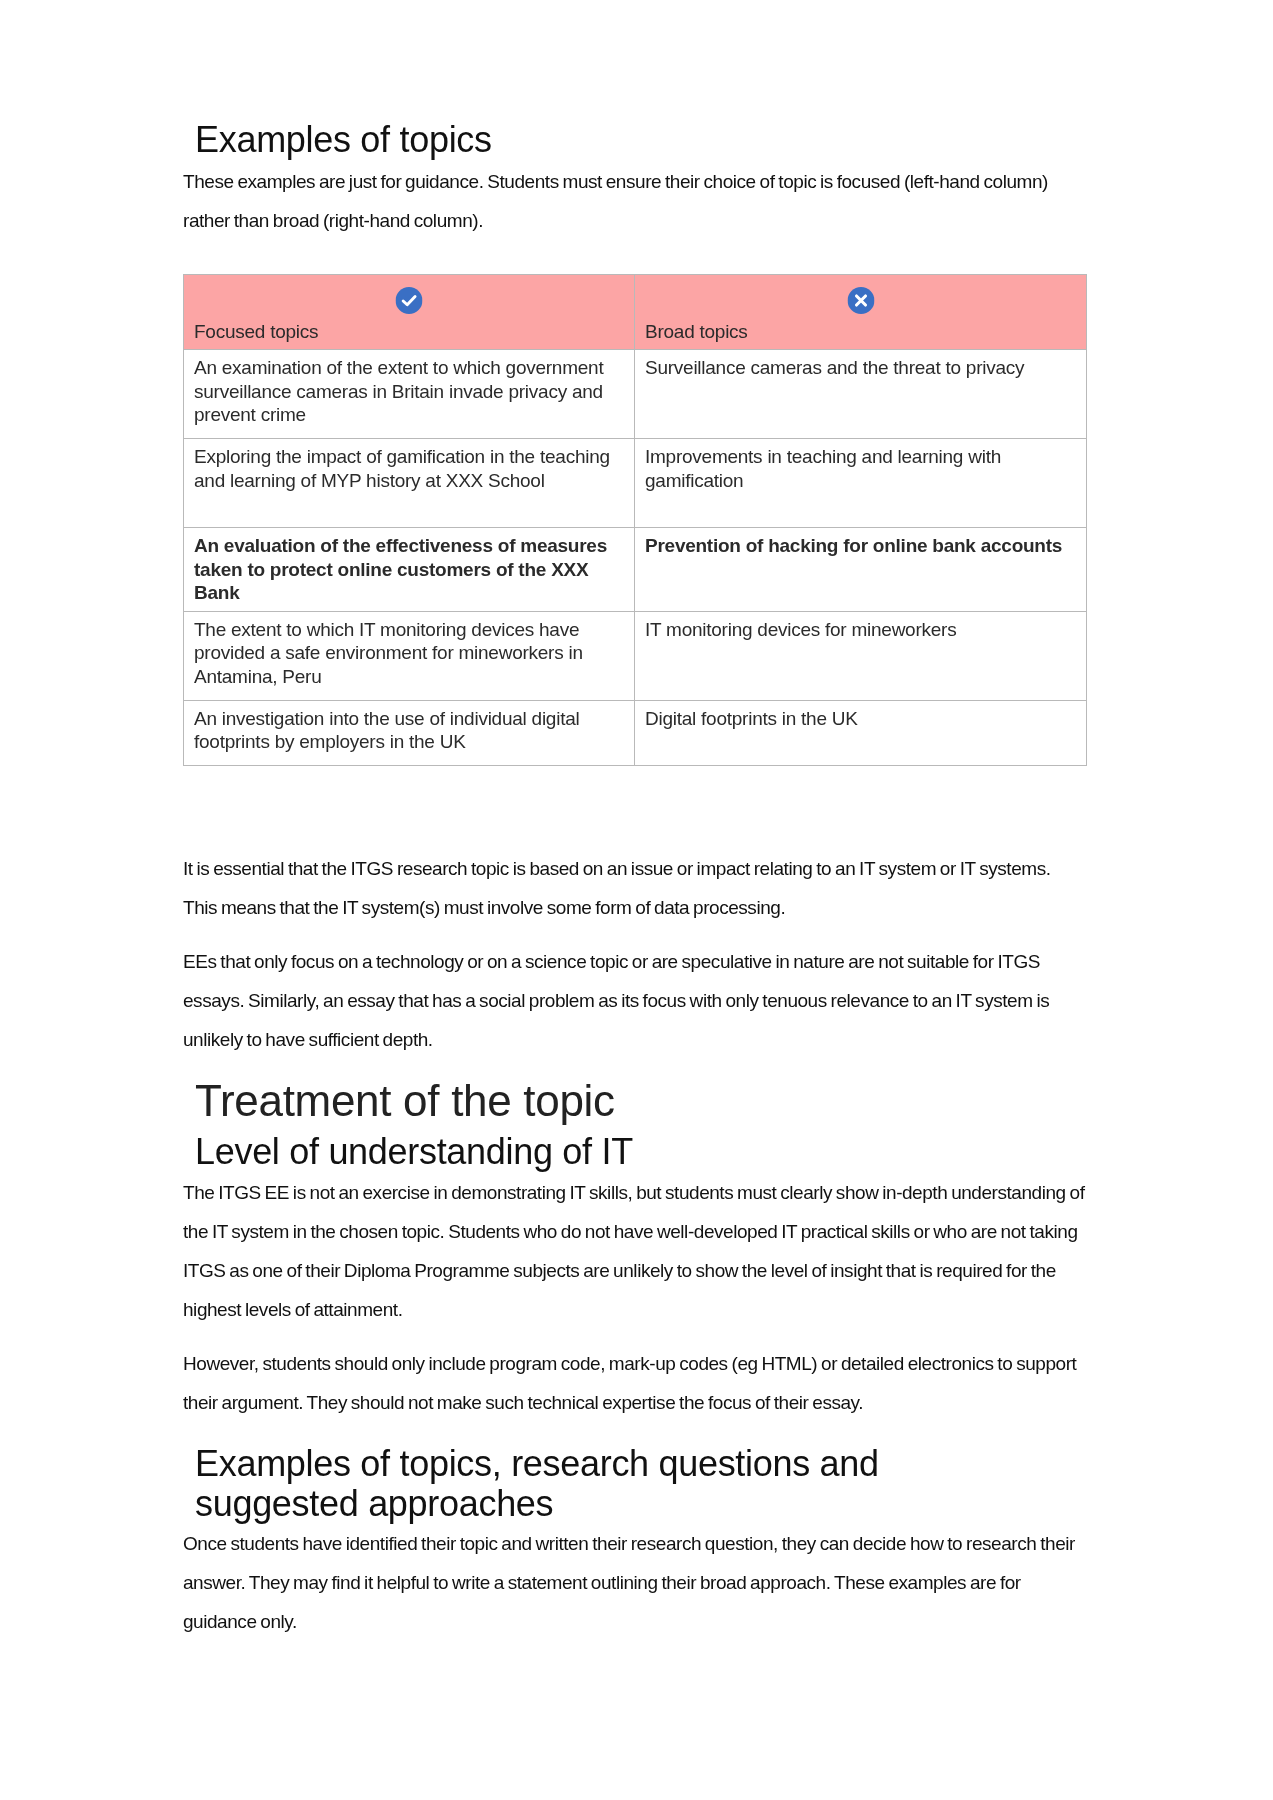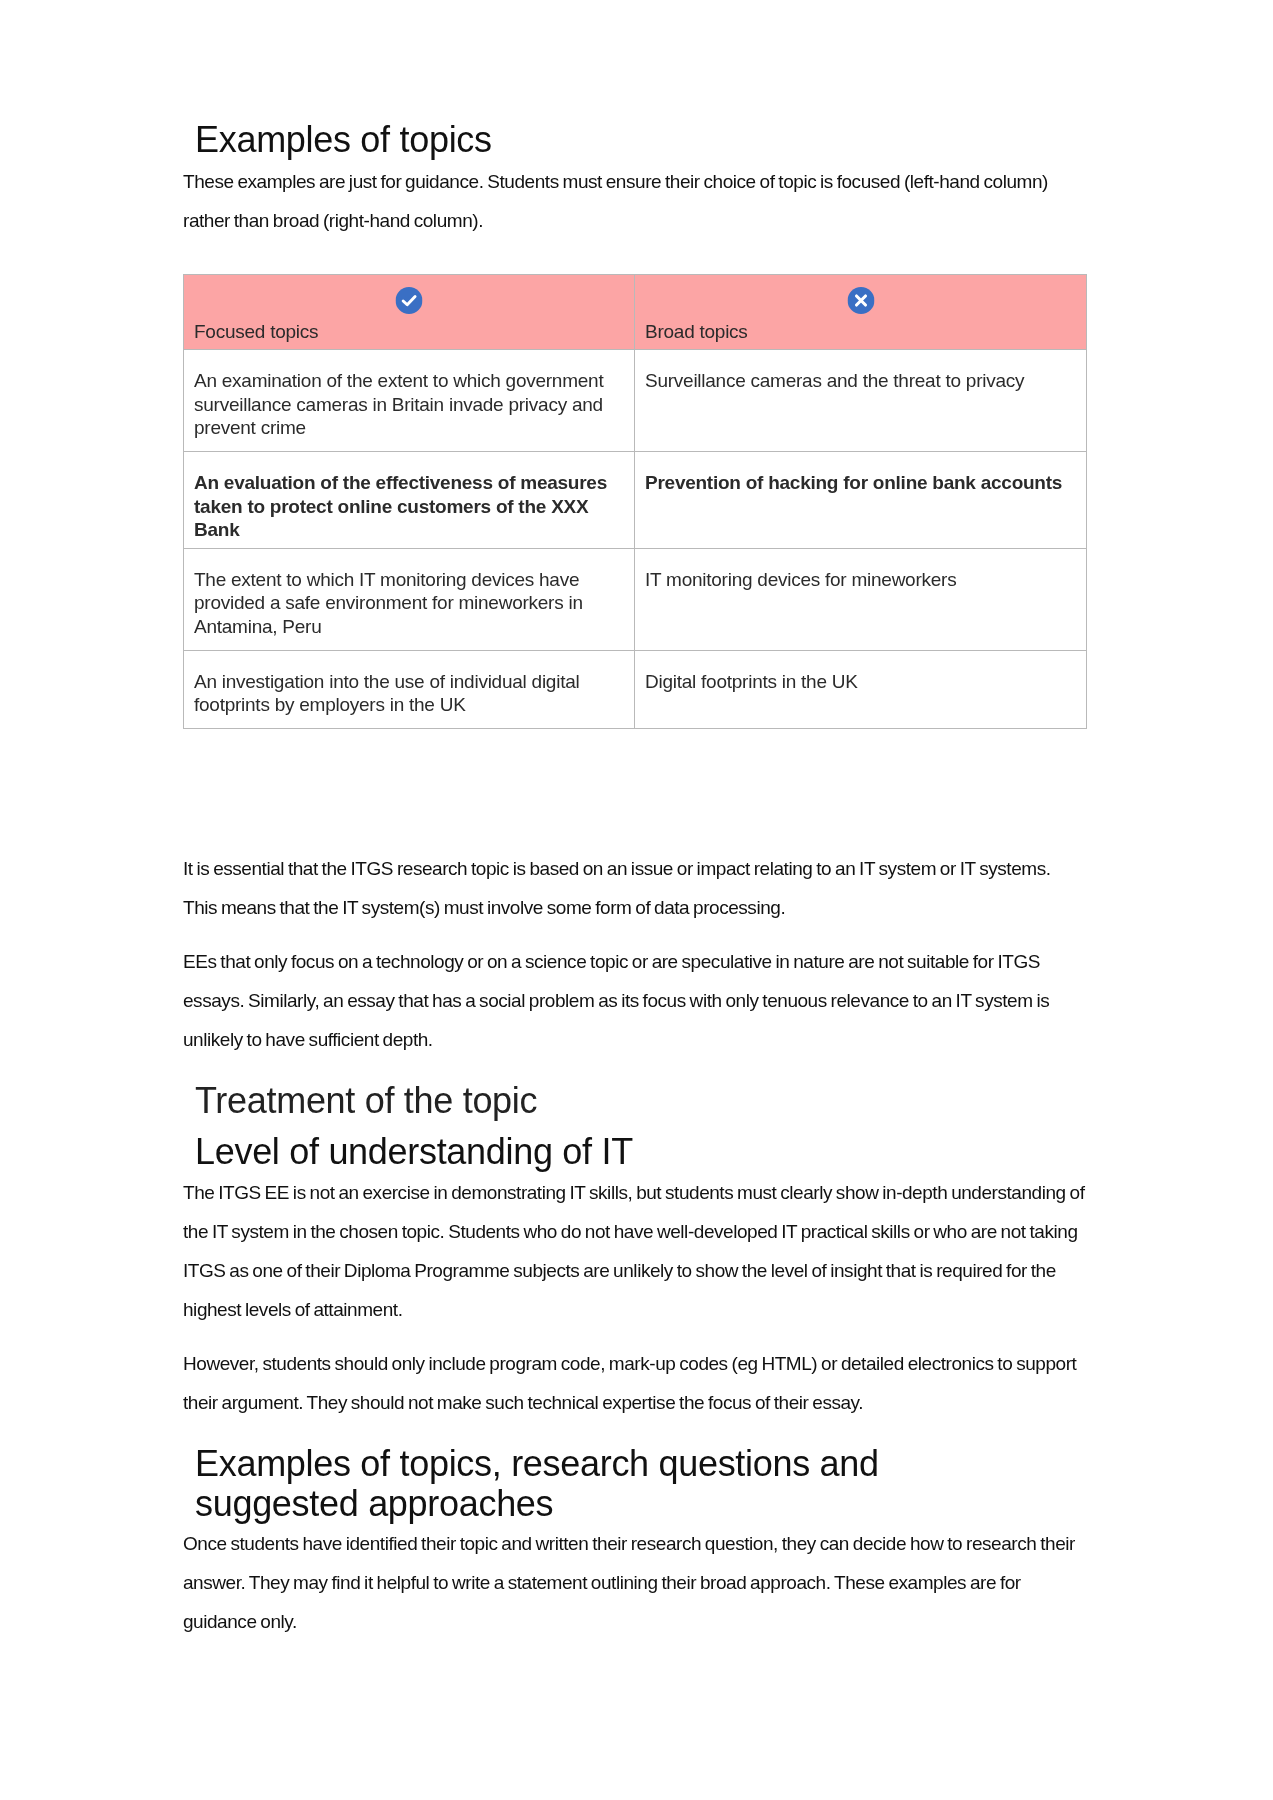--- a/index.html
+++ b/index.html
@@ -29,21 +29,21 @@
   }
   .h-main {
     position: absolute;
     left: 0;
     font-size: 36px;
     line-height: 40px;
   }
   .h-sub {
     position: absolute;
     left: 0;
-    font-size: 36px;
+    font-size: 44px;
     line-height: 40px;
     color: #222;
   }
   .para {
     position: absolute;
     left: 0;
     width: 905px;
     font-size: 19px;
     line-height: 39px;
     margin: 0;
@@ -61,21 +61,21 @@
     font-size: 19px;
     color: #2b2b2b;
   }
   .topics-table col.c1 { width: 451px; }
   .topics-table col.c2 { width: 452px; }
   .topics-table th, .topics-table td {
     border: 1.5px solid #b9b9b9;
     vertical-align: top;
     text-align: left;
     font-weight: normal;
-    padding: 19px 9px 6px 10px;
+    padding: 6px 9px 6px 10px;
     line-height: 23.5px;
     letter-spacing: -0.25px;
   }
   .topics-table thead th {
     background: #fca5a5;
     height: 68px;
     padding: 0 9px 6px 10px;
     vertical-align: bottom;
     position: relative;
   }
@@ -128,20 +128,24 @@
           </svg>
           <span class="th-label">Broad topics</span>
         </th>
       </tr>
     </thead>
     <tbody>
       <tr class="row1">
         <td>An examination of the extent to which government surveillance cameras in Britain invade privacy and prevent crime</td>
         <td>Surveillance cameras and the threat to privacy</td>
       </tr>
+      <tr class="row2">
+        <td>Exploring the impact of gamification in the teaching and learning of MYP history at XXX School</td>
+        <td>Improvements in teaching and learning with gamification</td>
+      </tr>
       <tr class="row3">
         <td>An evaluation of the effectiveness of measures taken to protect online customers of the XXX Bank</td>
         <td>Prevention of hacking for online bank accounts</td>
       </tr>
       <tr class="row5">
         <td>The extent to which IT monitoring devices have provided a safe environment for mineworkers in Antamina, Peru</td>
         <td>IT monitoring devices for mineworkers</td>
       </tr>
       <tr class="row6">
         <td>An investigation into the use of individual digital footprints by employers in the UK</td>

